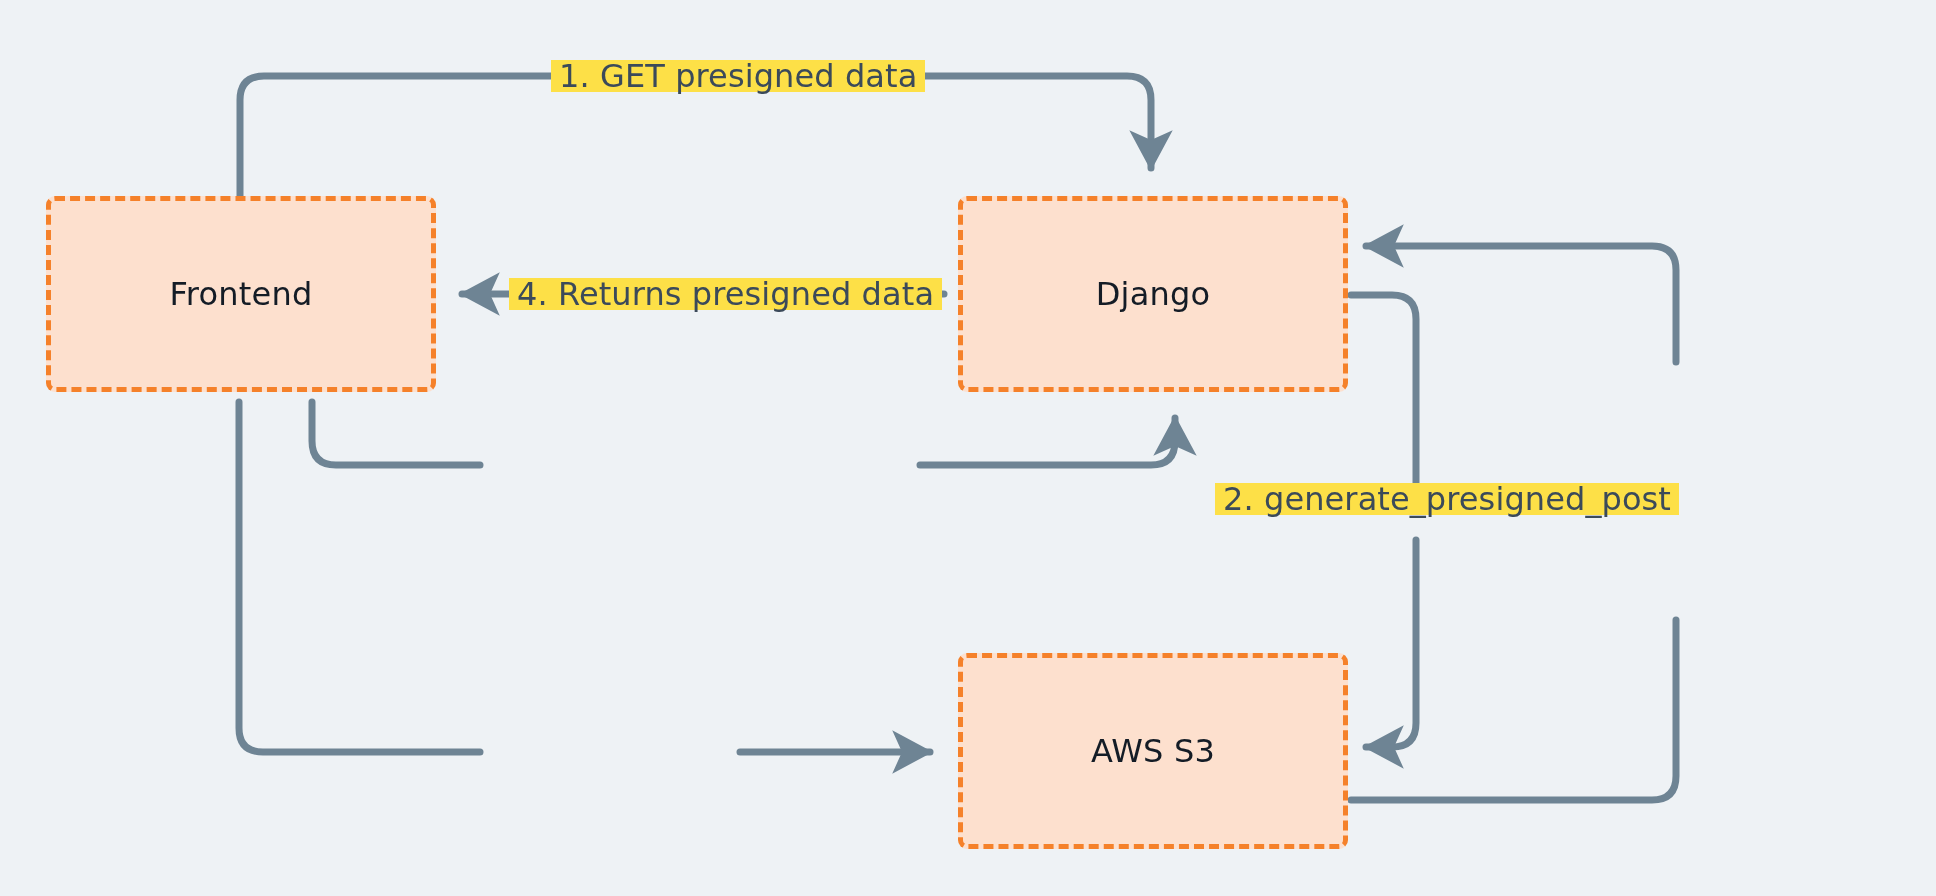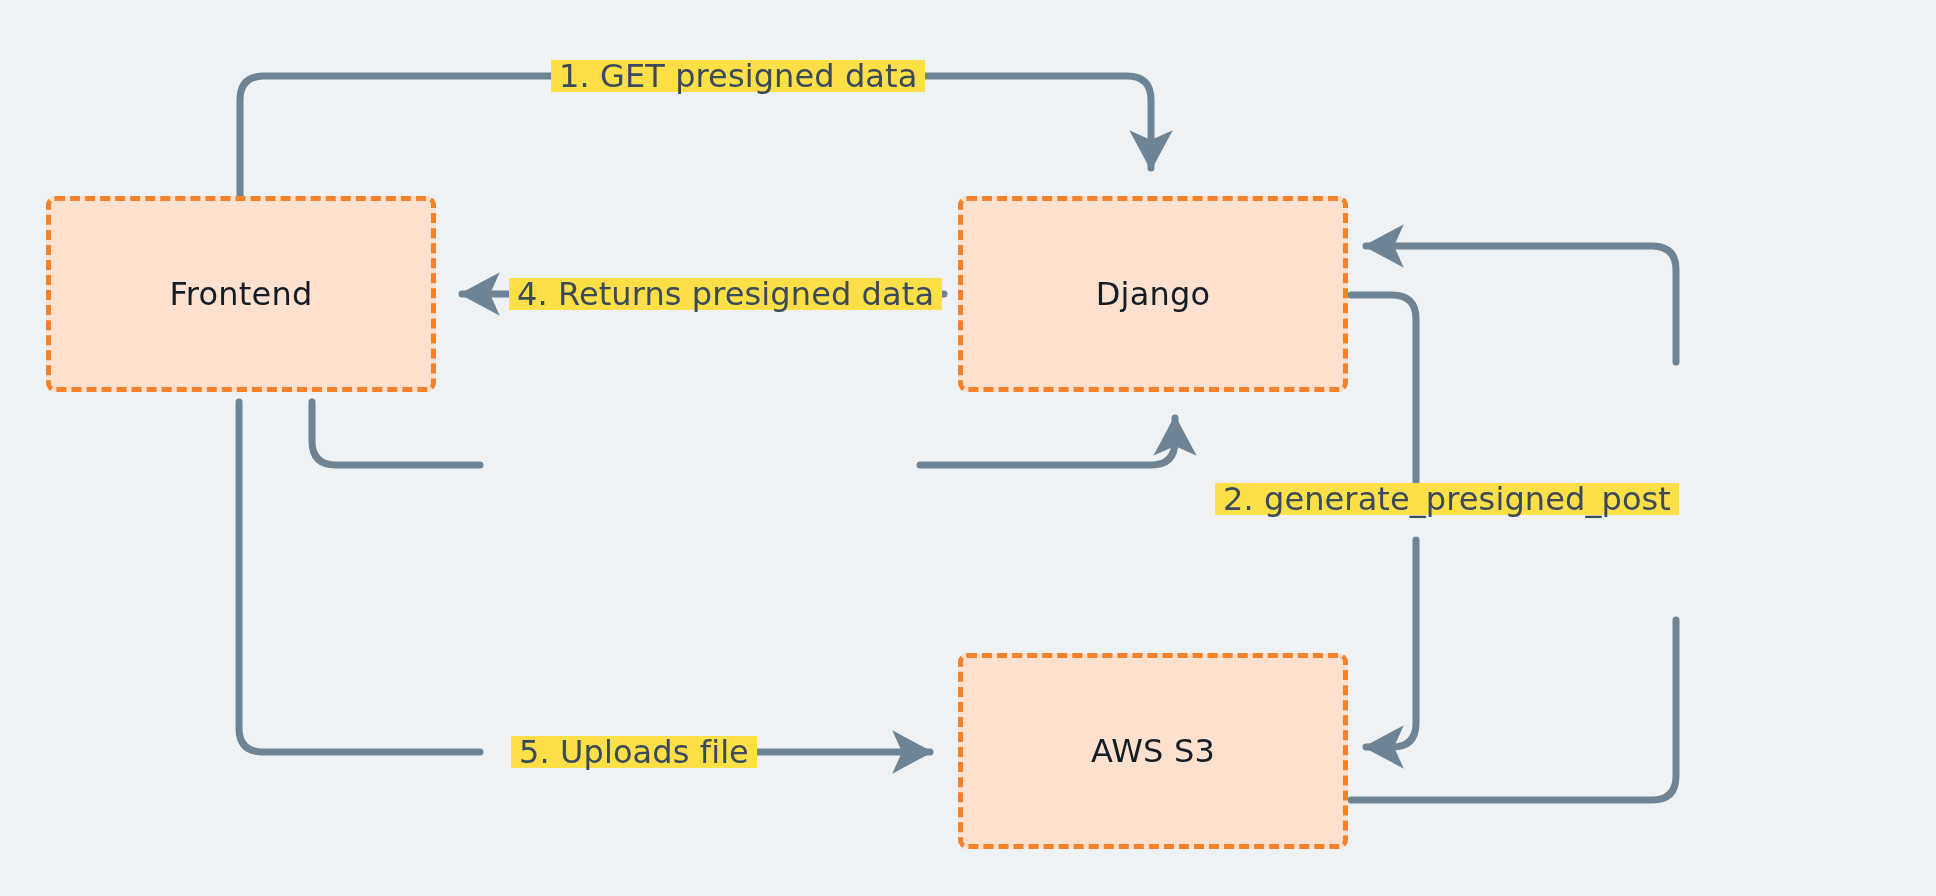--- a/index.html
+++ b/index.html
@@ -99,16 +99,15 @@
     <span class="node-label">AWS S3</span>
   </div>
 
   <div class="edge-label" style="left:551px; top:60px;">1. GET presigned data</div>
 
   <div class="edge-label" style="left:1203px; top:483px;margin-left:12px;">2. generate_presigned_post</div>
 
 
   <div class="edge-label" style="left:509px; top:278px;">4. Returns presigned data</div>
 
-  <div class="edge-label" style="left:511px; top:736px;">5. Uploads file</div>
 
 
 </div>
 
 </body></html>

